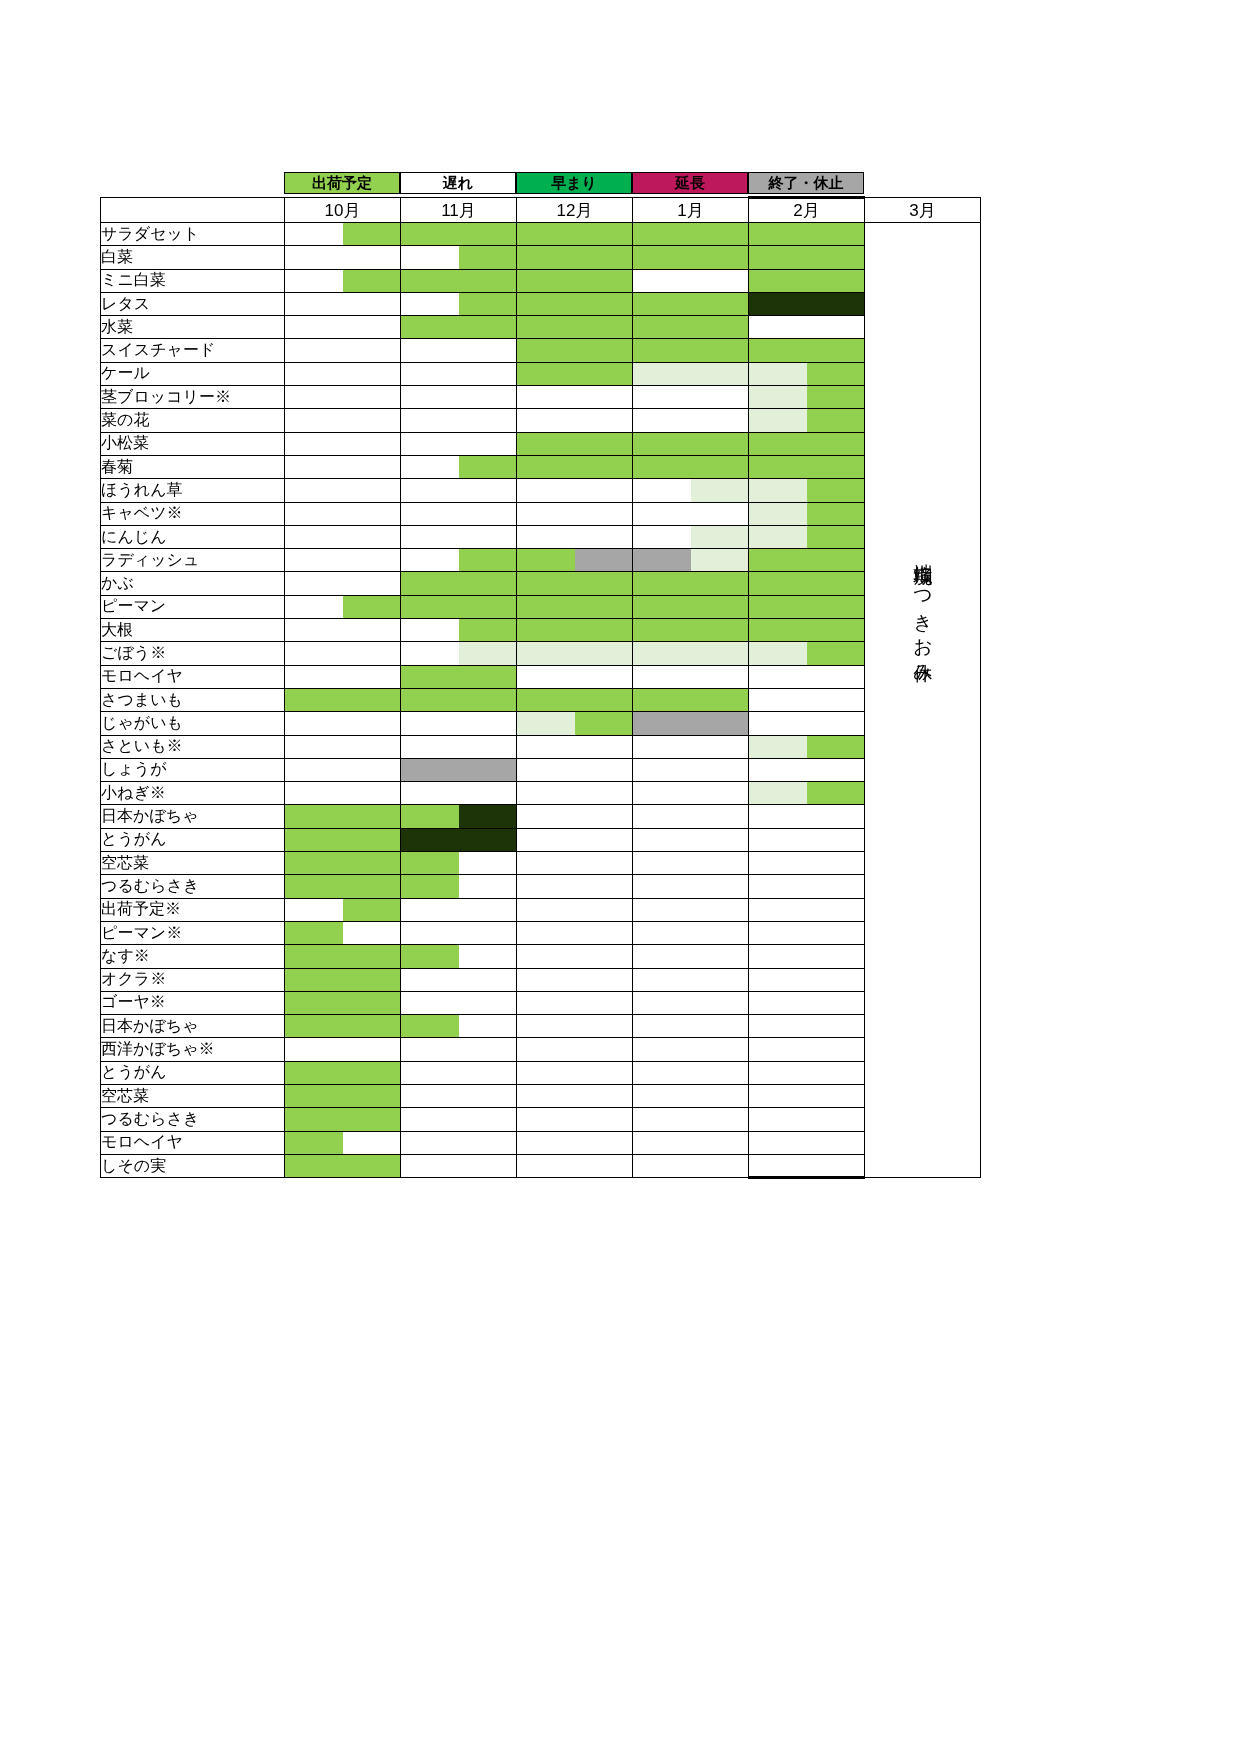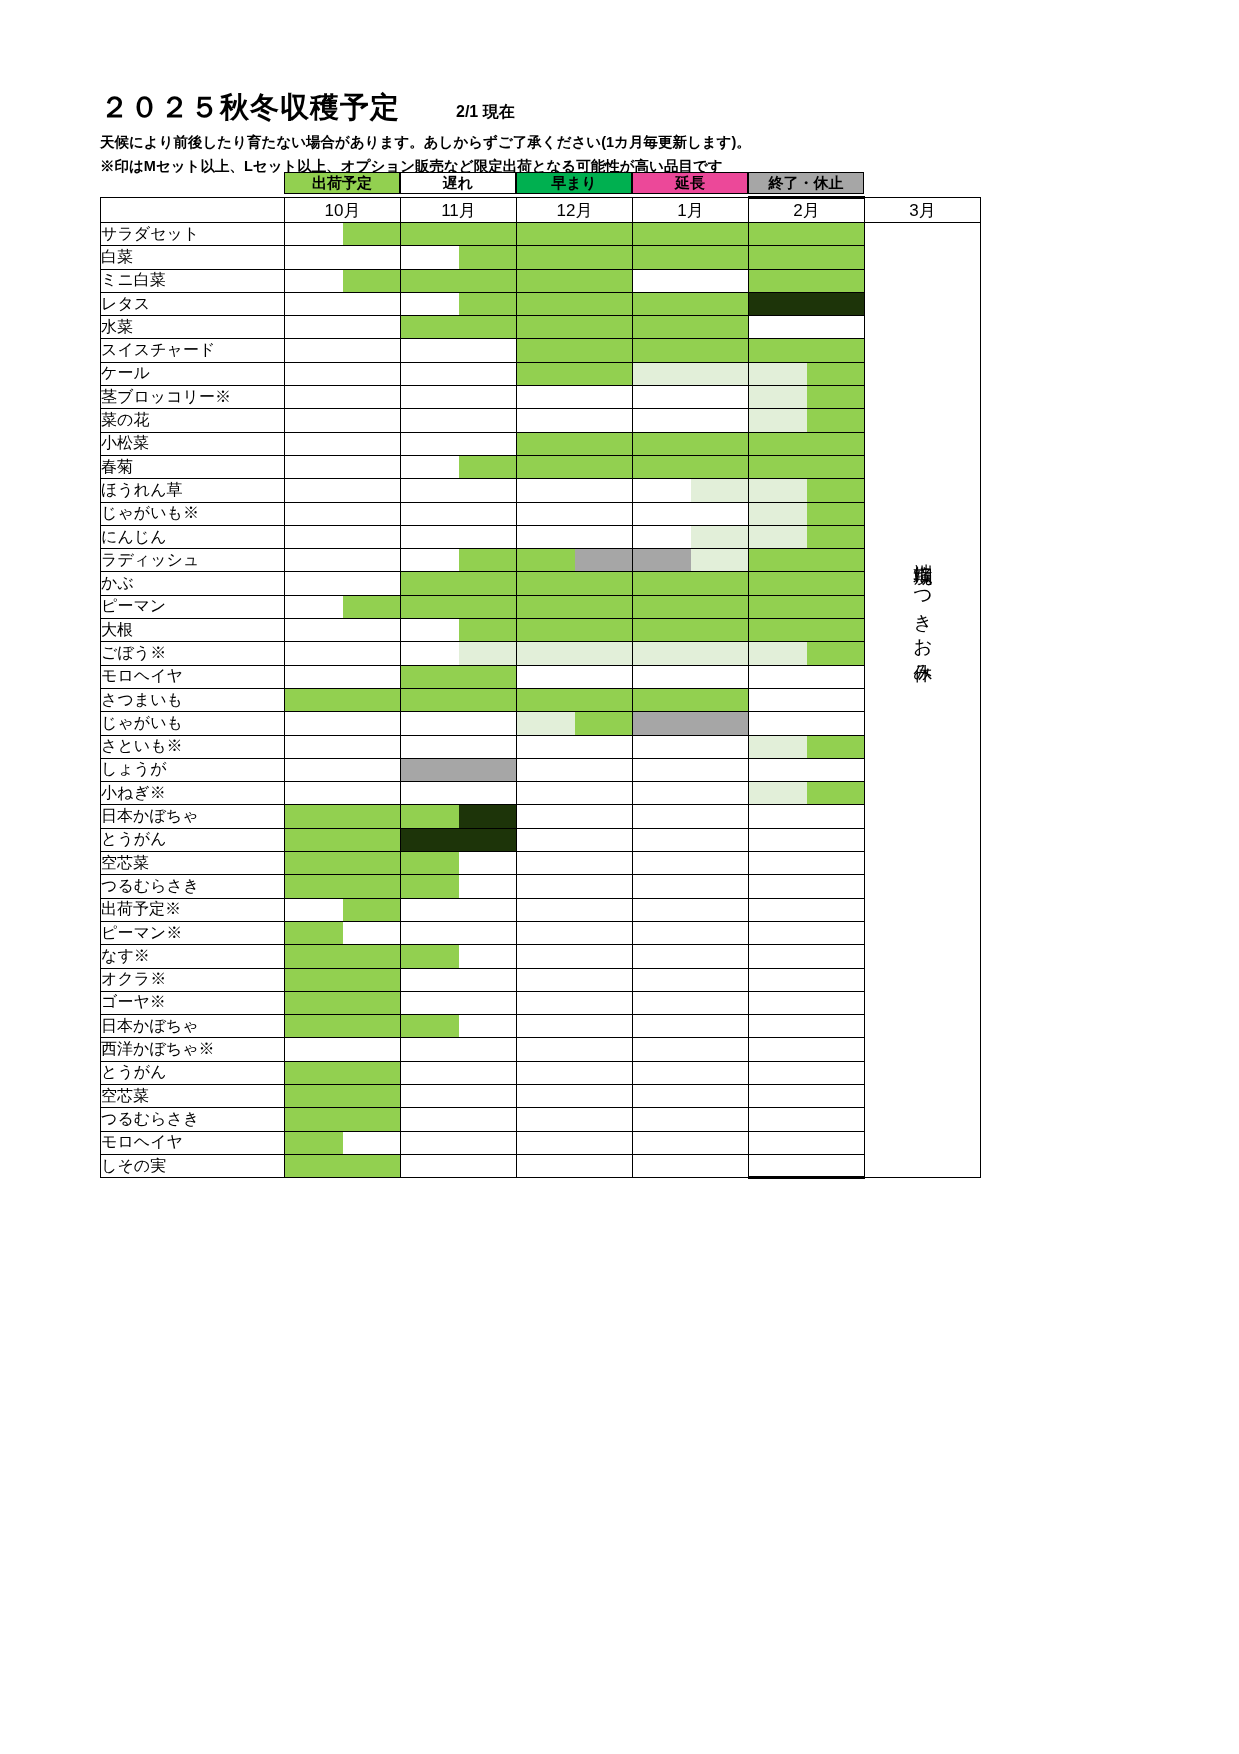--- a/index.html
+++ b/index.html
@@ -145,34 +145,26 @@
     top: 1152px;
     font-size: 17px;
     white-space: nowrap;
   }
 </style>
 </head>
 <body>
 
 <div class="page">
 
-  <div class="header">
-    <div class="title-row">
-      <div class="main-title">２０２５秋冬収穫予定</div>
-      <div class="asof">2/1 現在</div>
-    </div>
-    <div class="note1">天候により前後したり育たない場合があります。あしからずご了承ください(1カ月毎更新します)。</div>
-    <div class="note2">※印はMセット以上、Lセット以上、オプション販売など限定出荷となる可能性が高い品目です</div>
-  </div>
 
   <div class="legend">
       <div class="legend-cell" style="background: rgb(146, 208, 80);">出荷予定</div>
       <div class="legend-cell" style="background: rgb(255, 255, 255);">遅れ</div>
       <div class="legend-cell" style="background: rgb(0, 176, 80); color: rgb(0, 0, 0);">早まり</div>
-      <div class="legend-cell" style="background: #ec4899; color: rgb(0, 0, 0);">延長</div>
+      <div class="legend-cell" style="background: #be185d; color: rgb(0, 0, 0);">延長</div>
       <div class="legend-cell" style="background: rgb(166, 166, 166);">終了・休止</div>
     </div>
 
   <table class="sched">
     <colgroup>
       <col class="col-name">
       <col class="col-mon">
         <col class="col-mon">
         <col class="col-mon">
         <col class="col-mon">
@@ -462,21 +454,21 @@
           <td class="mcell">
             <div class="seg l" style="background: rgb(255, 255, 255);"></div>
             <div class="seg r" style="background: rgb(226, 239, 217);"></div>
           </td>
           <td class="mcell feb">
             <div class="seg l" style="background: rgb(226, 239, 217);"></div>
             <div class="seg r" style="background: rgb(146, 208, 80);"></div>
           </td>
         </tr>
         <tr>
-          <td class="name">じゃがいも※</td>
+          <td class="name">キャベツ※</td>
           <td class="mcell">
             <div class="seg l" style="background: rgb(255, 255, 255);"></div>
             <div class="seg r" style="background: rgb(255, 255, 255);"></div>
           </td>
           <td class="mcell">
             <div class="seg l" style="background: rgb(255, 255, 255);"></div>
             <div class="seg r" style="background: rgb(255, 255, 255);"></div>
           </td>
           <td class="mcell">
             <div class="seg l" style="background: rgb(255, 255, 255);"></div>

